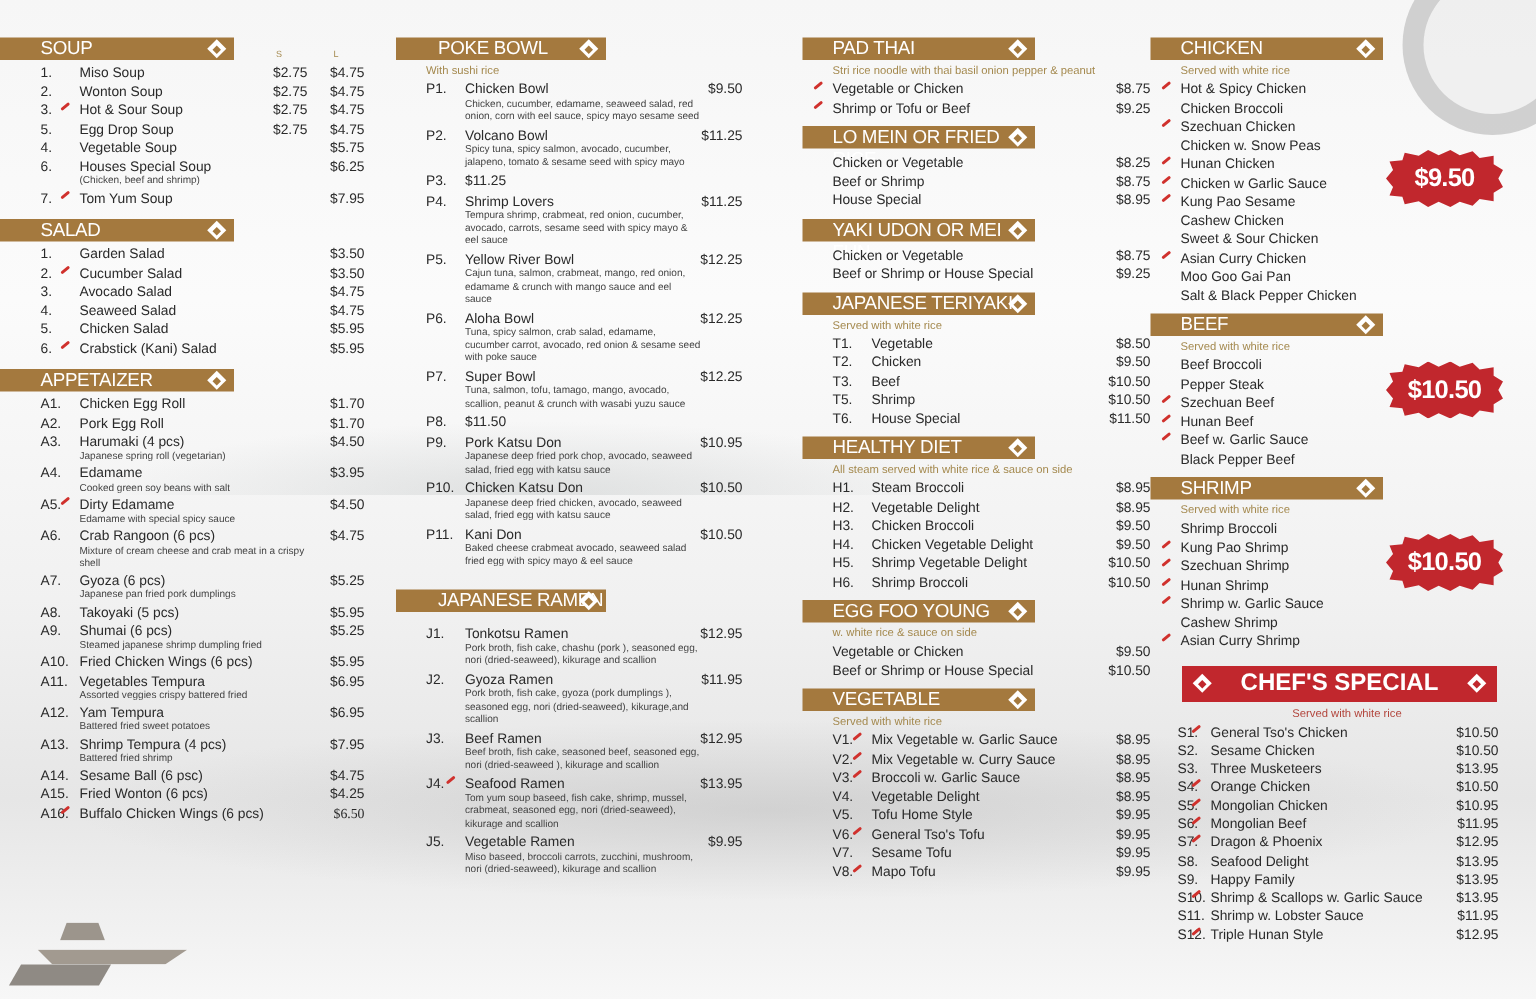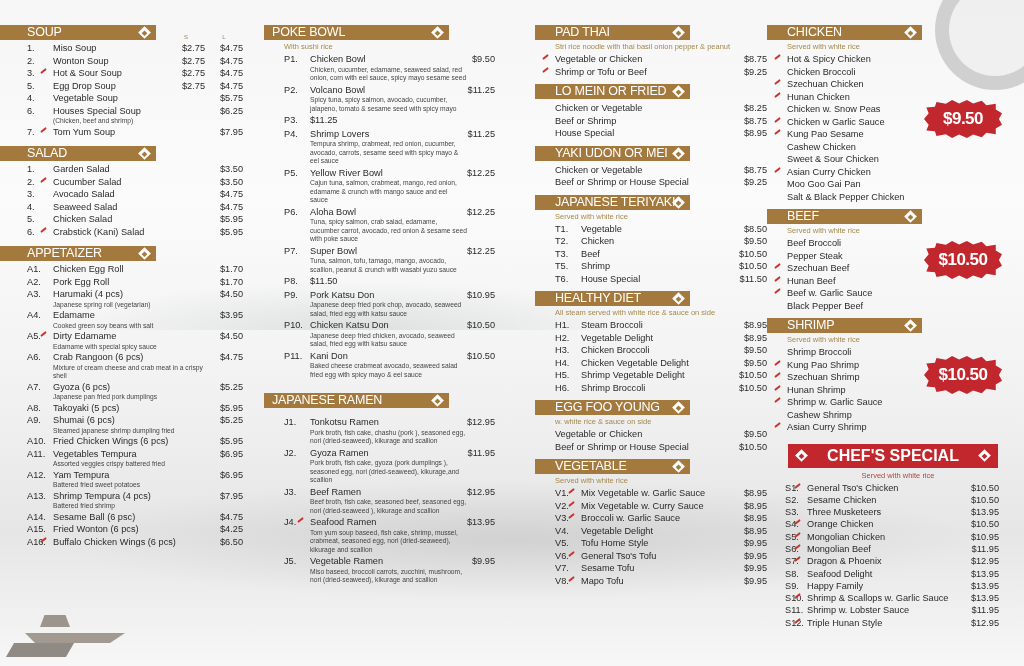--- a/index.html
+++ b/index.html
@@ -12,21 +12,21 @@
 .enso{position:absolute;left:935px;top:-30px;width:120px;height:120px;border-radius:50%;
  border:14px solid rgba(150,150,150,.35);background:rgba(235,235,235,.6)}
 .col{position:absolute;top:25px}
 .c1{left:0;width:255px}
 .c2{left:255px;width:255px}
 .c3{left:528px;width:255px}
 .c4{left:762px;width:262px}
 .hdr{height:15px;background:#a4793e;color:#fff;font-size:12.5px;line-height:15px;
  position:relative;padding-left:27px;letter-spacing:-.2px;margin-bottom:2px}
 .c1 .hdr{width:156px}
-.c2 .hdr{margin-left:9px;width:185px;padding-left:8px}
+.c2 .hdr{margin-left:9px;width:140px;padding-left:28px}
 .c3 .hdr{margin-left:7px;width:155px;padding-left:20px}
 .c4 .hdr{margin-left:5px;width:155px;padding-left:20px}
 .diamond{position:absolute;right:7px;top:3px;width:9px;height:9px;background:#fff;transform:rotate(45deg)}
 .diamond::after{content:"";position:absolute;left:2.5px;top:2.5px;width:4px;height:4px;background:#a4793e}
 .sub{font-size:7.5px;color:#a4894e;margin:0 0 2px 0}
 .c2 .sub{margin-left:29px}
 .c3 .sub{margin-left:27px}
 .c4 .sub{margin-left:25px}
 .row{display:flex;font-size:9.2px;line-height:12.5px;position:relative}
 .num{width:26px;flex:none}
@@ -268,21 +268,21 @@
         <div class="row">
           <span class="num">A15.</span>
           <span class="chili"></span>
           <span class="name"><span>Fried Wonton (6 pcs)</span></span>
           <span class="price" style="padding-right: 12px;">$4.25</span>
         </div>
         <div class="row">
           <span class="num">A16.</span>
           <span class="chili on"></span>
           <span class="name"><span>Buffalo Chicken Wings (6 pcs)</span></span>
-          <span class="price" style="padding-right: 12px;">$6.50</span>
+          <span class="price" style="padding-right: 12px; font-family: Liberation Serif, serif;">$6.50</span>
         </div>
       </div>
   </div>
 </div>
 
 <div class="col c2">
   <div class="sec">
     <div class="hdr"><span>POKE BOWL</span><i class="diamond"></i></div>
     <div class="sub">With sushi rice</div>
     <div class="list">
@@ -602,26 +602,26 @@
         </div>
         <div class="row">
           <span class="chili"></span>
           <span class="name"><span>Chicken Broccoli</span></span>
         </div>
         <div class="row">
           <span class="chili on"></span>
           <span class="name"><span>Szechuan Chicken</span></span>
         </div>
         <div class="row">
+          <span class="chili"></span>
+          <span class="name"><span>Chicken w. Snow Peas</span></span>
+        </div>
+        <div class="row">
           <span class="chili on"></span>
           <span class="name"><span>Hunan Chicken</span></span>
-        </div>
-        <div class="row">
-          <span class="chili"></span>
-          <span class="name"><span>Chicken w. Snow Peas</span></span>
         </div>
         <div class="row">
           <span class="chili on"></span>
           <span class="name"><span>Chicken w Garlic Sauce</span></span>
         </div>
         <div class="row">
           <span class="chili on"></span>
           <span class="name"><span>Kung Pao Sesame</span></span>
         </div>
         <div class="row">

